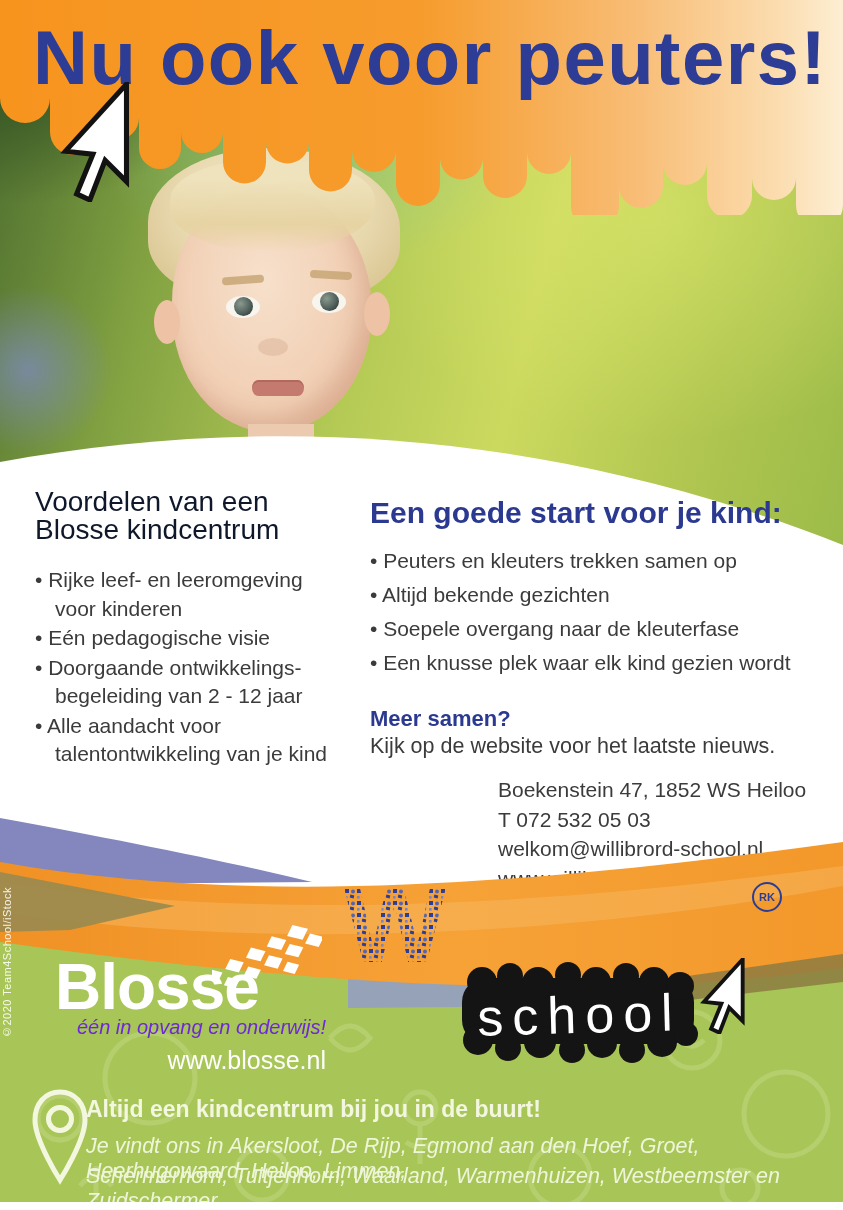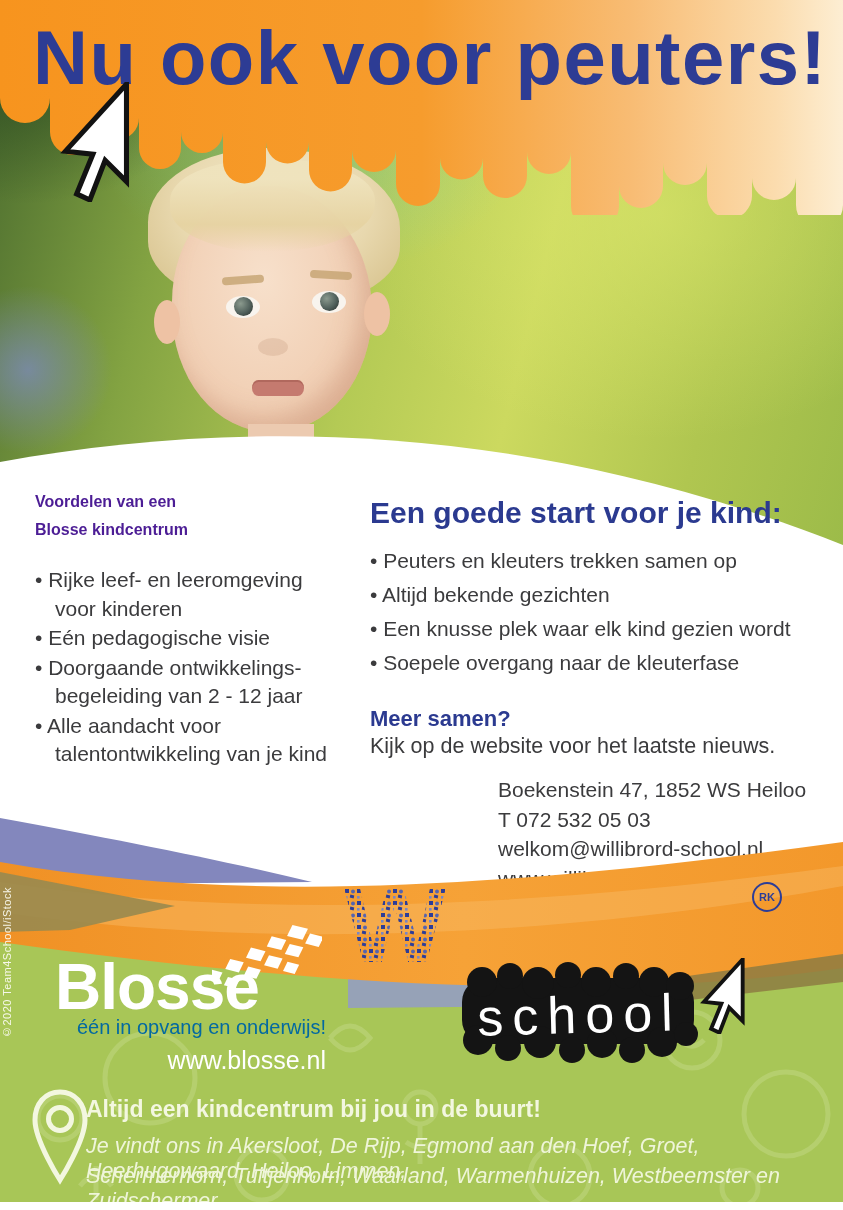--- a/index.html
+++ b/index.html
@@ -40,21 +40,21 @@
   .collar{left:238px;top:438px;width:90px;height:26px;border-radius:0 0 45px 45px;background:#ef948a;}
 
   
   .abs{position:absolute;}
   .banner-title{position:absolute;left:33px;top:14px;font-size:76px;font-weight:700;
     letter-spacing:1.5px;color:#2d3c94;white-space:nowrap;}
   .white-bg{position:absolute;left:0;top:556px;width:843px;height:654px;background:#fff;}
 
   
   .col-left{position:absolute;left:35px;top:488px;width:305px;color:#3b3b3d;}
-  .col-left h3{margin:0;font-size:16px;line-height:28px;font-weight:700;color:#4c1d95;}
+  .col-left h3{margin:0;font-size:28px;line-height:28px;font-weight:400;color:#0f172a;}
   .col-left ul{margin:22px 0 0 0;padding:0;list-style:none;font-size:21px;line-height:28.5px;}
   .col-left li{padding-left:20px;text-indent:-20px;margin-bottom:1px;}
   .col-left li::before{content:"•  ";}
 
   
   .col-right{position:absolute;left:370px;top:496px;width:460px;color:#3b3b3d;}
   .col-right h2{margin:0 0 14px 0;font-size:30px;font-weight:700;color:#2b3a90;}
   .col-right ul{margin:0;padding:0;list-style:none;font-size:21px;line-height:34px;}
   .col-right li{padding-left:26px;text-indent:-26px;}
   .col-right li::before{content:"•   ";}
@@ -69,22 +69,22 @@
   
   .illibrord{position:absolute;left:452px;top:899px;font-size:50px;font-weight:700;
     letter-spacing:4px;color:#2c3d97;white-space:nowrap;}
   .rk{position:absolute;left:752px;top:882px;width:26px;height:26px;border:2px solid #2c3d97;
     border-radius:50%;color:#2c3d97;font-size:11px;font-weight:700;text-align:center;line-height:26px;}
   .school-text{position:absolute;left:472px;top:985px;width:215px;text-align:center;color:#fff;
     font-size:52px;letter-spacing:9px;transform:rotate(-1.5deg);font-weight:400;}
 
   
   .blosse-name{position:absolute;left:55px;top:950px;font-size:64px;font-weight:700;color:#fff;letter-spacing:-1px;}
-  .blosse-tag{position:absolute;left:40px;top:1016px;width:286px;text-align:right;color:#0369a1;
-    font-size:20px;}
+  .blosse-tag{position:absolute;left:40px;top:1016px;width:286px;text-align:right;color:#6d28d9;
+    font-size:20px;font-style:italic;}
   .blosse-url{position:absolute;left:40px;top:1046px;width:286px;text-align:right;color:#fff;font-size:25px;}
 
   
   .foot-head{position:absolute;left:86px;top:1096px;font-size:23px;font-weight:700;color:#f3f7e0;}
   .foot-line1{position:absolute;left:86px;top:1134px;font-size:21.5px;font-style:italic;color:#eff5d9;}
   .foot-line2{position:absolute;left:86px;top:1164px;font-size:21.5px;font-style:italic;color:#eff5d9;}
   .bottom-strip{position:absolute;left:0;top:1202px;width:843px;height:8px;background:#fff;}
 </style>
 </head>
 <body>
@@ -154,22 +154,22 @@
       <li>Doorgaande ontwikkelings- begeleiding van 2 - 12 jaar</li>
       <li>Alle aandacht voor talentontwikkeling van je kind</li>
     </ul>
   </div>
 
   <div class="col-right">
     <h2>Een goede start voor je kind:</h2>
     <ul>
       <li>Peuters en kleuters trekken samen op</li>
       <li>Altijd bekende gezichten</li>
+      <li>Soepele overgang naar de kleuterfase</li>
       <li>Een knusse plek waar elk kind gezien wordt</li>
-      <li>Soepele overgang naar de kleuterfase</li>
     </ul>
     <p class="more-head">Meer samen?</p>
     <p class="more-text">Kijk op de website voor het laatste nieuws.</p>
     <div class="contact">
       <div>Boekenstein 47, 1852 WS Heiloo</div>
       <div>T 072 532 05 03</div>
       <div>welkom@willibrord-school.nl</div>
       <div>www.willibrord-school.nl</div>
     </div>
   </div>

